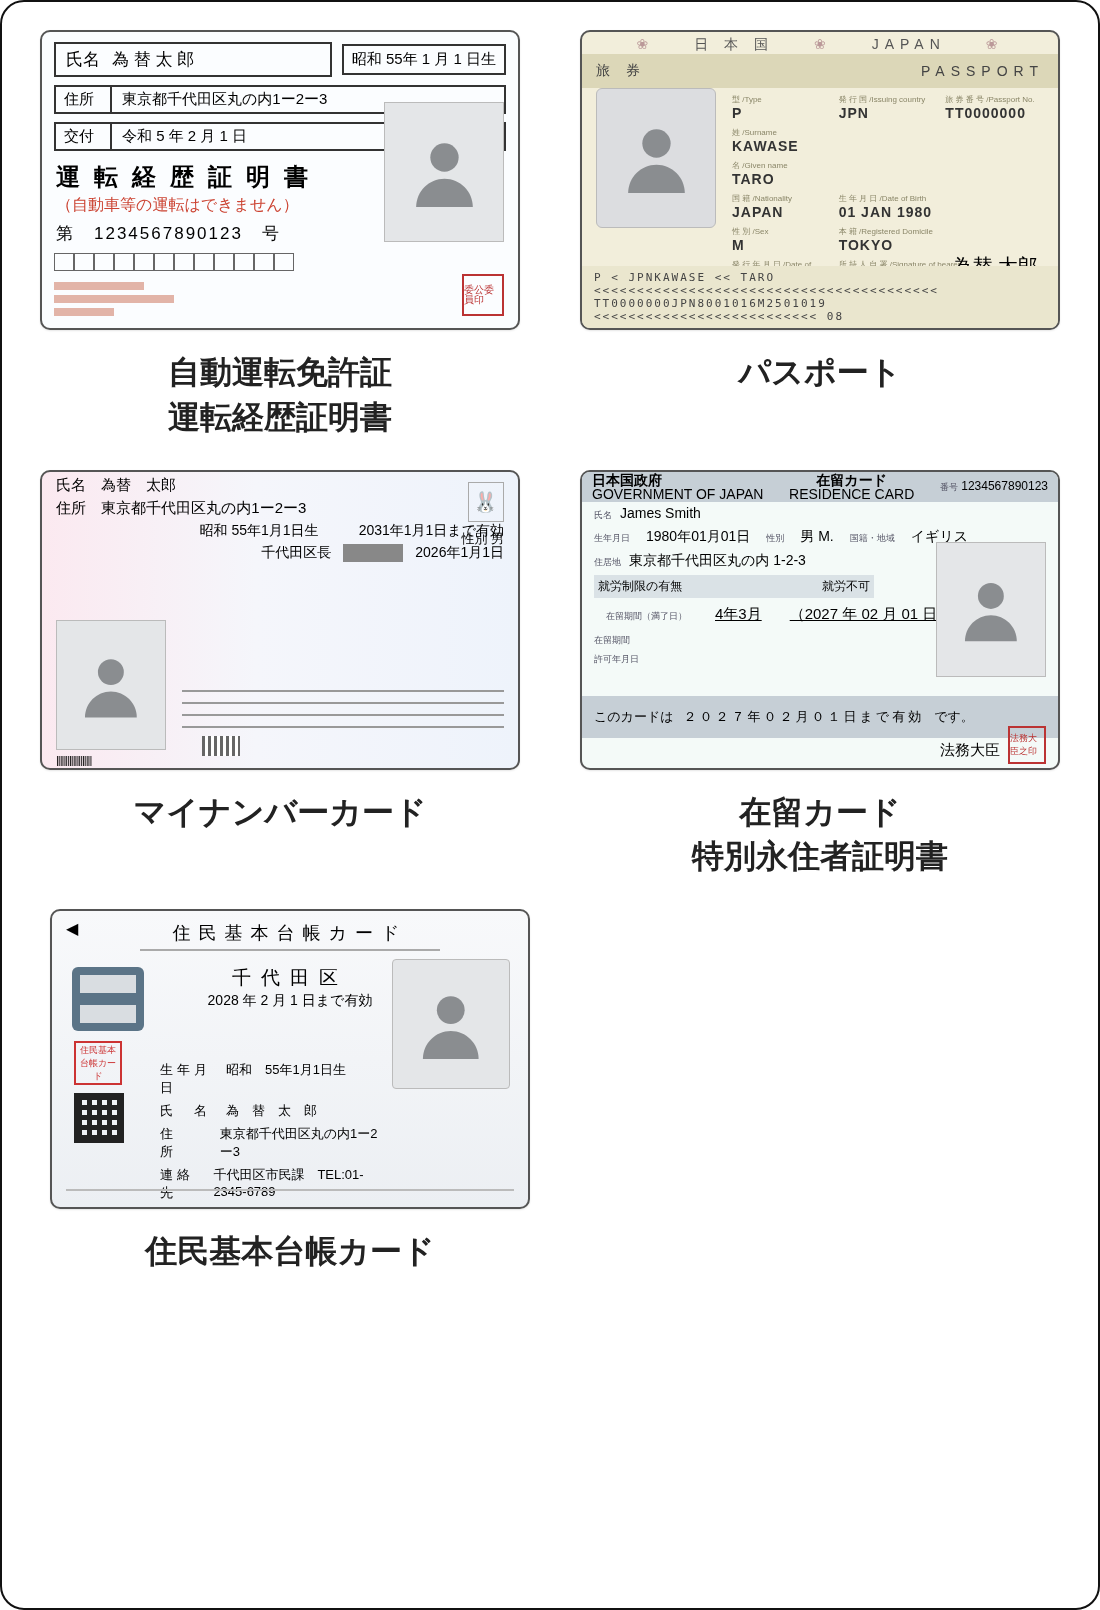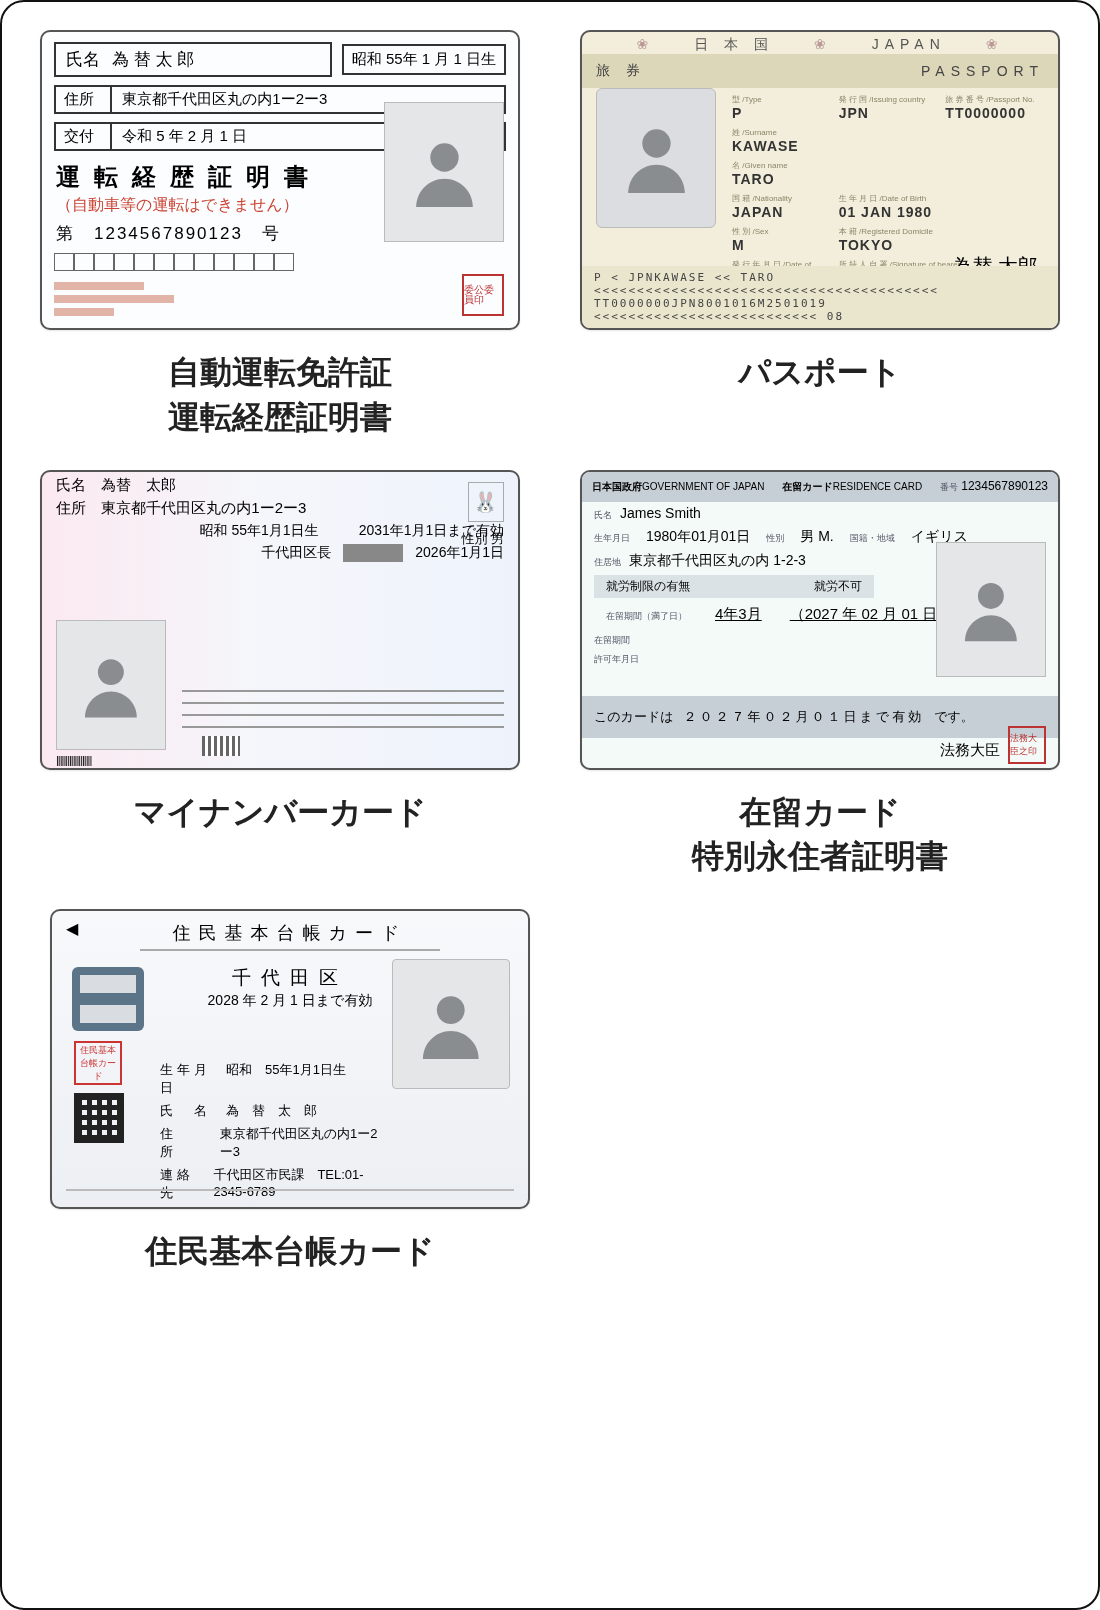--- a/index.html
+++ b/index.html
@@ -71,29 +71,29 @@
   .mn .issuer .bar{ width:60px;height:18px;background:#888;}
   .mn .photo{ left:14px; bottom:18px; width:110px; height:130px;}
   .mn .lines{ position:absolute; left:140px; right:14px; bottom:40px; display:flex; flex-direction:column; gap:10px;}
   .mn .lines hr{ border:none;border-top:2px solid #999;}
   .mn .chip{ position:absolute; left:160px; bottom:12px; width:38px;height:20px;background:repeating-linear-gradient(90deg,#666 0 3px,#fff 3px 6px);}
   .mn .barcode{ position:absolute; left:14px; bottom:2px; font-size:11px; letter-spacing:-1px;}
 
   
   .rc { background:#f4faf8; font-size:12px;}
   .rc .head { background:#c6cfd6; height:30px; display:flex; align-items:center; justify-content:space-between; padding:0 10px; font-size:12px;}
-  .rc .head .l{display:flex;flex-direction:row;line-height:1;font-size:10px;}
+  .rc .head .l{display:flex;flex-direction:column;line-height:1;font-size:14px;}
   .rc .row2{ padding:3px 12px; display:flex; gap:8px; align-items:baseline;}
   .rc .lbl{ font-size:9px; color:#556;}
   .rc .val{ font-size:14px;}
   .rc .photo{ right:12px; top:70px; width:110px; height:135px;}
   .rc .bottom{ background:#c6cfd6; position:absolute; left:0;right:0;bottom:30px; padding:12px 12px; font-size:13px; display:flex; gap:10px;}
   .rc .stamp{position:absolute; right:12px; bottom:4px; width:38px;height:38px;border:2px solid #b33;font-size:9px;color:#b33;display:flex;align-items:center;justify-content:center;}
   .rc .sig{position:absolute; right:58px; bottom:8px; font-size:15px;text-align:right;}
-  .rc .restrict{ background:#dae2e6; margin:2px 12px; padding:3px 12px; font-size:12px; width:280px; display:flex; justify-content:space-between;}
+  .rc .restrict{ background:#dae2e6; margin:2px 12px; padding:3px 4px; font-size:12px; width:280px; display:flex; justify-content:space-between;}
   .rc .period{ margin:4px 12px;gap:28px; }
   .rc .period .v{font-size:15px; text-decoration:underline;}
 
   
   .jk { background:linear-gradient(#f8f9fb,#eceff3);}
   .jk .arrow{ position:absolute; left:14px; top:8px; font-size:16px;}
   .jk .title{ text-align:center; font-size:18px; letter-spacing:8px; margin-top:10px;}
   .jk .under{ width:300px;border-top:2px solid #aaa; margin:4px auto 0;}
   .jk .chip{ position:absolute; left:20px; top:56px; width:72px; height:64px; background:#5b7487; border-radius:6px;}
   .jk .chip::before,.jk .chip::after{content:"";position:absolute;background:#d9dde1;}

